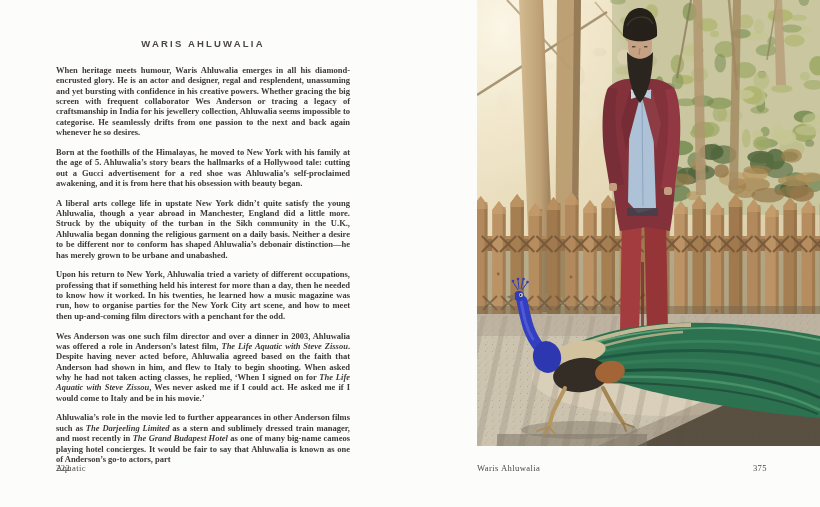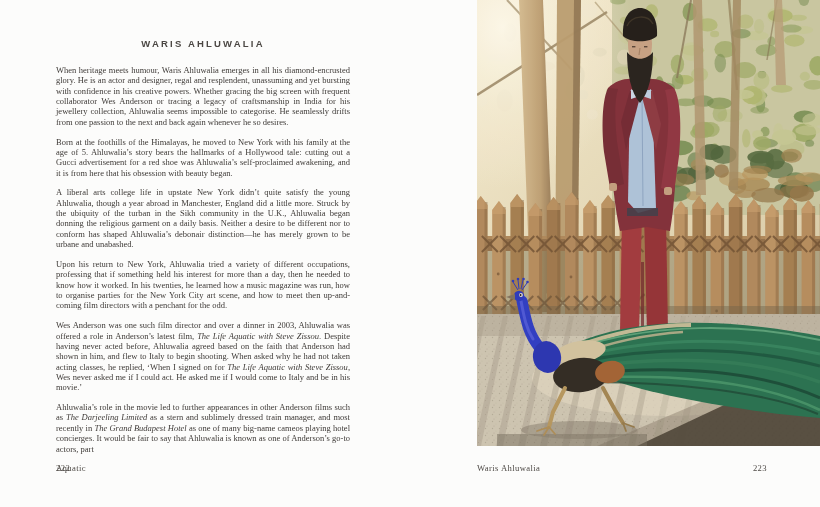--- a/index.html
+++ b/index.html
@@ -9,21 +9,21 @@
   }
   .left-page{position:absolute;left:0;top:0;width:410px;height:507px}
   .text-col{position:absolute;left:56px;top:38px;width:294px}
   .page-title{
     font-family:"Liberation Sans","DejaVu Sans",sans-serif;
     font-size:9.5px;font-weight:600;letter-spacing:2.2px;
     color:#4b4743;text-align:center;margin:0 0 16px 0;
   }
   .body-para{
     font-size:8.5px;line-height:10.35px;text-align:justify;
-    color:#3e3a37;margin:0 0 9.5px 0;
+    color:#3e3a37;margin:0 0 9.5px 0;font-weight:bold;
   }
   .body-para i{font-style:italic}
   .page-footer{
     position:absolute;top:463px;font-size:8.6px;color:#4d4945;
     letter-spacing:.4px;text-align:left;
   }
   .footer-left{left:56px;width:294px}
   .footer-right{left:477px;width:290px}
   .pn-left{position:absolute;left:0;top:0}
   .pn-right{position:absolute;right:0;top:0}
@@ -434,14 +434,14 @@
     <polygon points="29,297 38,294 38,300" fill="#7a6a56"></polygon>
     <circle cx="44" cy="295" r="1.9" fill="#e4ddcf"></circle>
         <circle cx="43.6" cy="295" r="0.9" fill="#16120c"></circle>
   </g>
   <rect x="0" y="0" width="343" height="446" fill="#f5e9d0" opacity="0.07"></rect>
 </svg>
 </div>
 
 <div class="page-footer footer-right">
   <span>Waris Ahluwalia</span>
-  <span class="pn-right">223</span>
+  <span class="pn-right">375</span>
 </div>
 
 </body></html>

